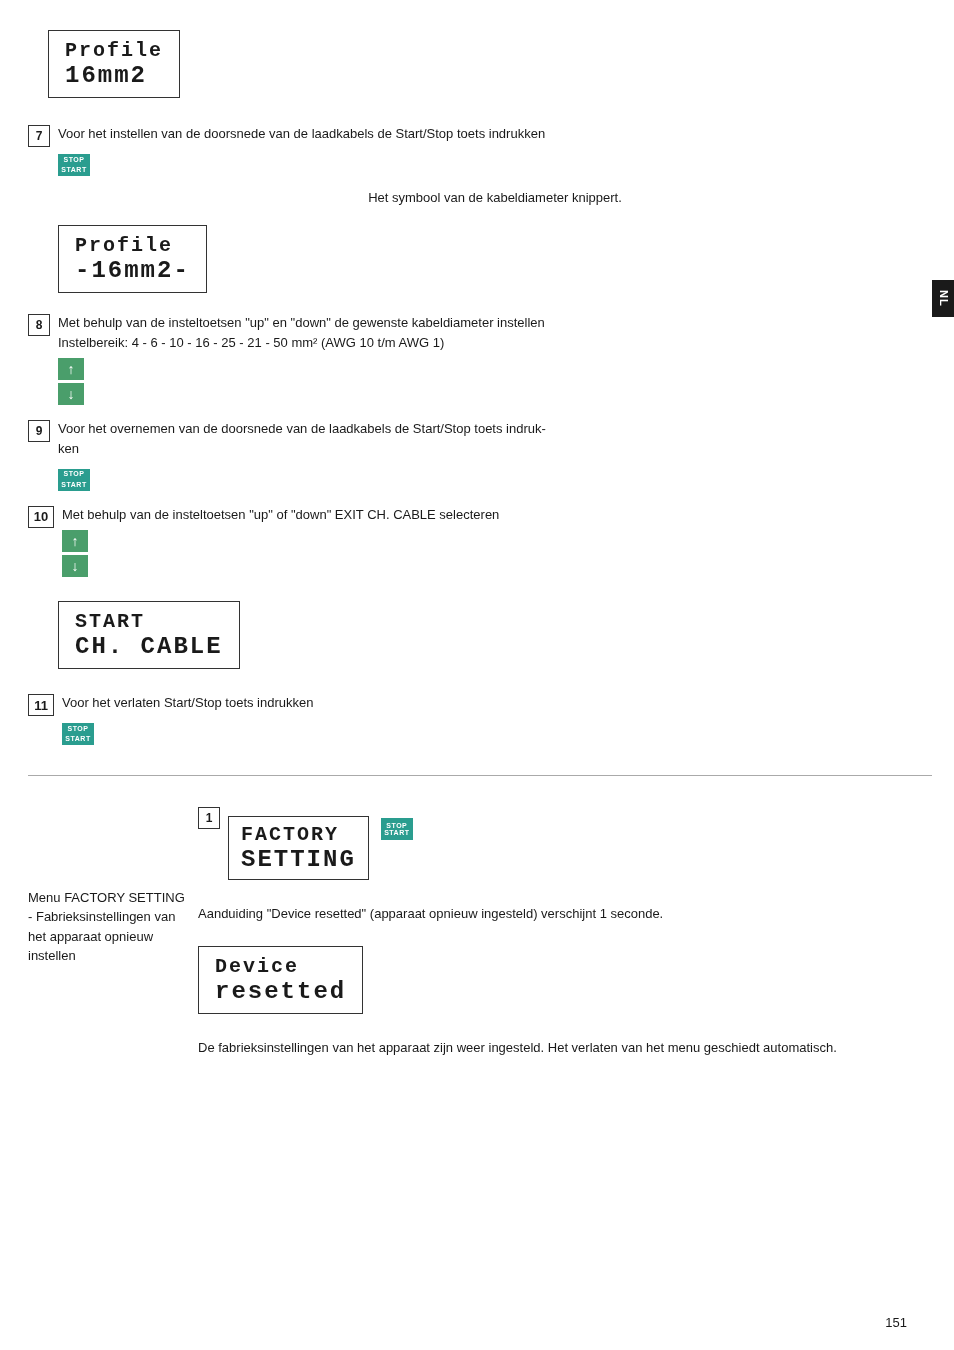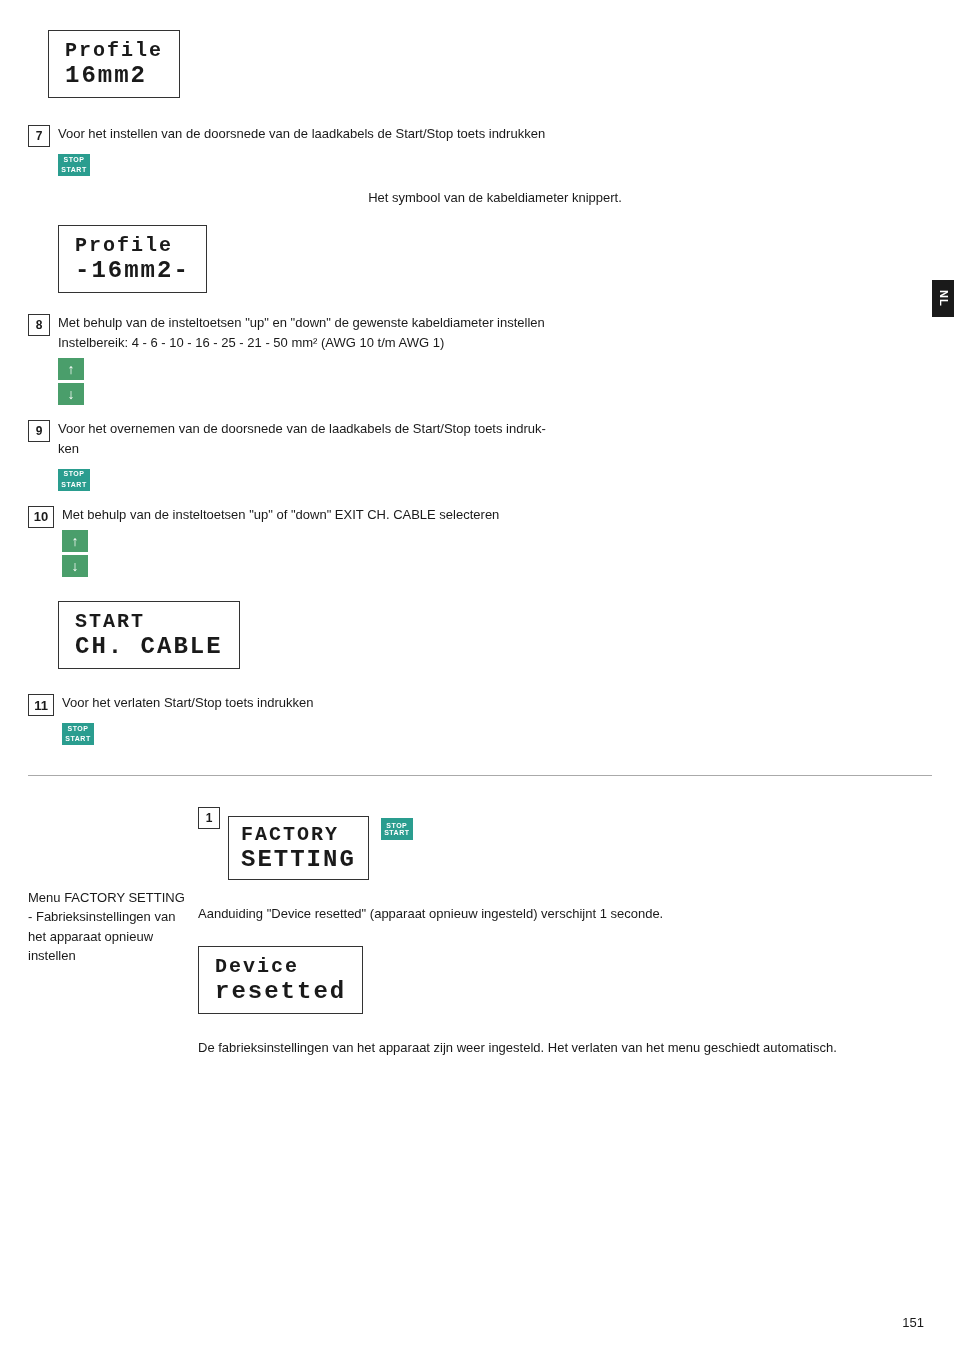--- a/index.html
+++ b/index.html
@@ -167,21 +167,21 @@
     }
 
     .bottom-right {
       flex: 1;
     }
 
     
     .page-number {
       position: absolute;
       bottom: 20px;
-      right: 30px;
+      right: 47px;
       font-size: 13px;
     }
 
     
     .cursor-display .line2 {
       position: relative;
     }
   </style>
 </head>
 <body>

